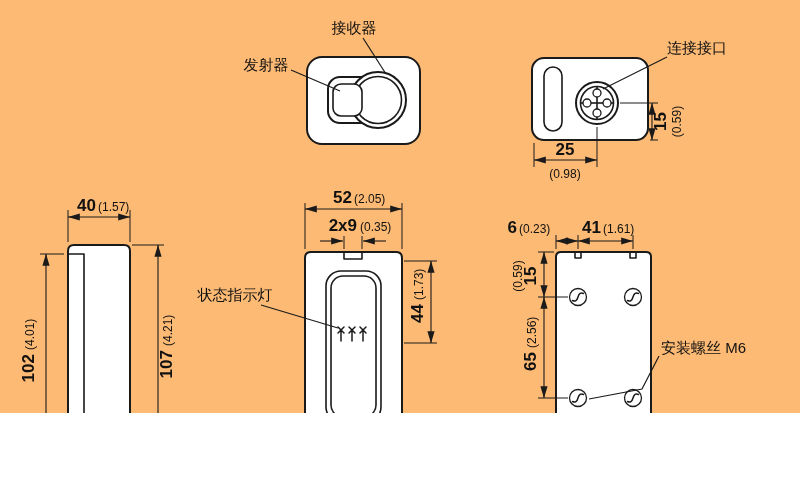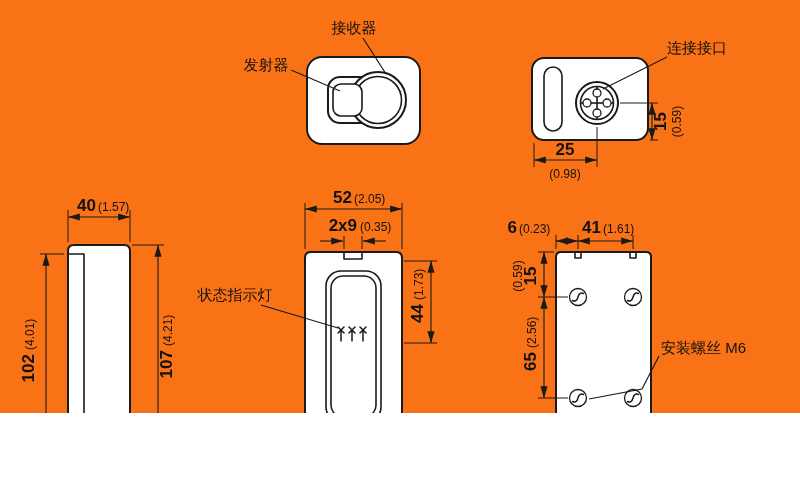--- a/index.html
+++ b/index.html
@@ -1,16 +1,16 @@
 <!DOCTYPE html>
 <html><head>
 <meta charset="utf-8">
 <style>
   html,body{margin:0;padding:0;background:#fff;}
-  .stage{position:relative;width:800px;height:413px;background:#f97316;overflow:hidden;
+  .stage{position:relative;width:800px;height:413px;background:#fdba74;overflow:hidden;
          font-family:"Liberation Sans", sans-serif;}
   svg{display:block;}
   .outline{fill:#ffffff;stroke:#1a1a1a;stroke-width:2;stroke-linejoin:round;}
   .thin{fill:none;stroke:#1a1a1a;stroke-width:1.6;stroke-linejoin:round;}
   .thinfill{fill:#ffffff;stroke:#1a1a1a;stroke-width:1.6;stroke-linejoin:round;}
   .pinhole{fill:#ffffff;stroke:#1a1a1a;stroke-width:1.3;}
   .extline{stroke:#1a1a1a;stroke-width:1;fill:none;}
   .dimline{stroke:#1a1a1a;stroke-width:1.1;fill:none;}
   .leader{stroke:#1a1a1a;stroke-width:1.2;fill:none;}
   .sline{fill:none;stroke:#1a1a1a;stroke-width:1.5;stroke-linecap:round;}

